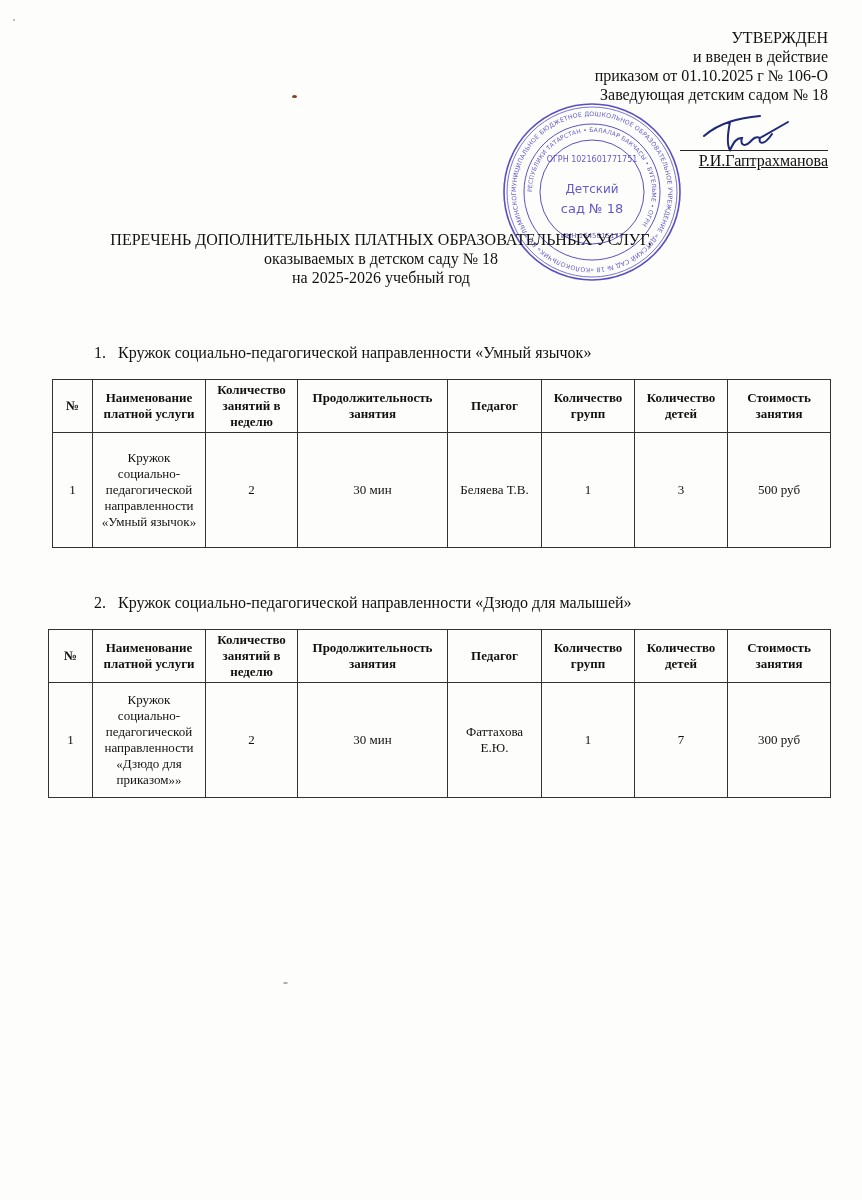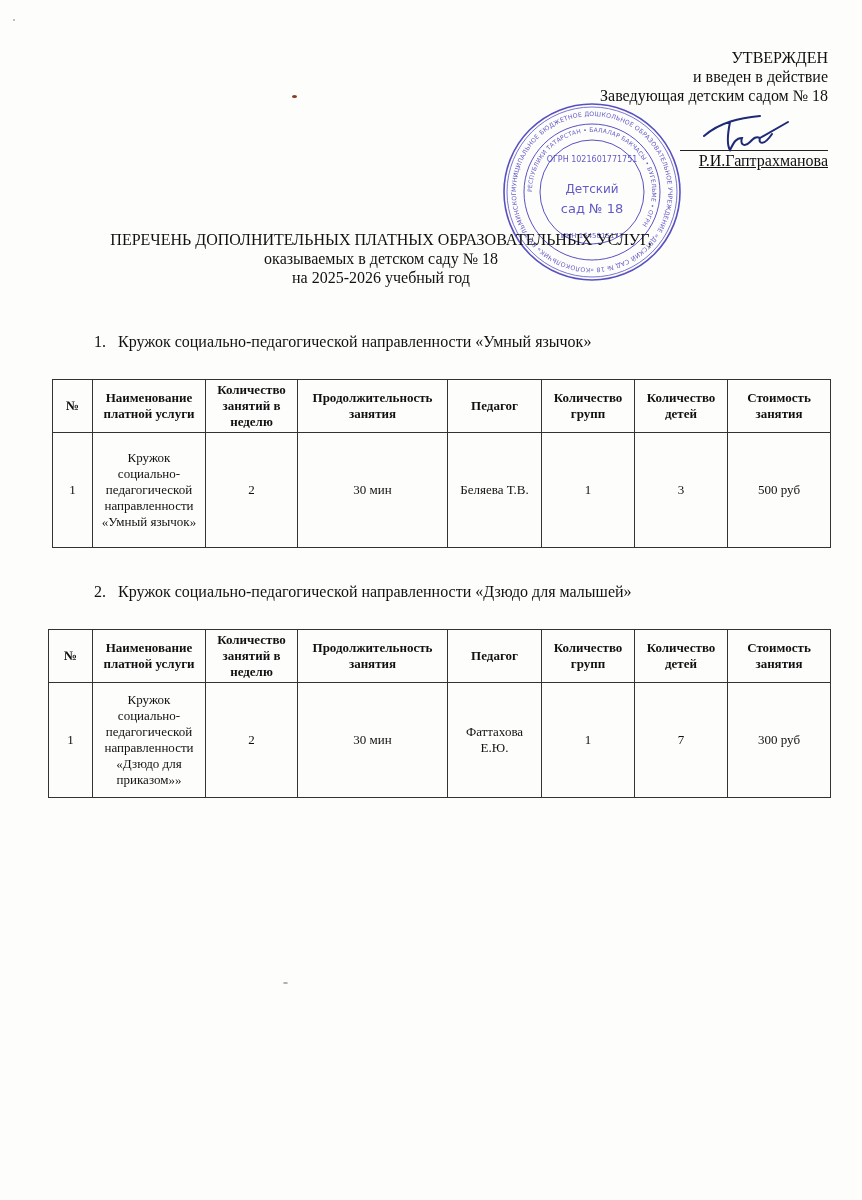--- a/index.html
+++ b/index.html
@@ -1,48 +1,49 @@
 <!DOCTYPE html>
 <html><head>
   <meta charset="utf-8">
   <style>
     html, body { margin: 0; padding: 0; }
     body {
       width: 862px; height: 1200px; position: relative; overflow: hidden;
       background: #fdfdfc; color: #111;
       font-family: "Liberation Serif", "DejaVu Serif", serif;
     }
-    .abs { position: absolute; margin-top: 20px; }
+    .abs { position: absolute; }
     .approval { right: 34px; top: 28px; text-align: right; font-size: 16px; line-height: 19px; }
     .approval div { white-space: nowrap; }
     .sig-line { position: absolute; left: 680px; top: 150px; width: 148px; height: 1px; background: #222; }
     .signer { position: absolute; right: 34px; top: 152px; font-size: 16px; text-decoration: underline; }
     .signature { position: absolute; left: 700px; top: 112px; width: 90px; height: 42px; }
     .stamp { position: absolute; left: 500px; top: 100px; width: 184px; height: 184px; }
     .heading { position: absolute; left: 0; width: 762px; top: 230px; text-align: center; font-size: 16px; line-height: 19px; }
-    .section-title { position: absolute; left: 94px; font-size: 16px; }
+    .section-title { position: absolute; left: 94px; font-size: 16px; margin-top: 11px; }
     .section-title .num { display: inline-block; width: 24px; }
     table.svc {
       position: absolute; border-collapse: collapse; table-layout: fixed;
       font-size: 13px; line-height: 16px; text-align: center;
     }
     table.svc th, table.svc td { border: 1.3px solid #333; padding: 2px 3px; vertical-align: middle; }
     table.svc th { font-weight: bold; height: 44px; }
     table.svc td { height: 110px; }
     #t1 { left: 52px; top: 379px; width: 778px; }
     #t2 { left: 48px; top: 629px; width: 782px; }
     .speck { position: absolute; background: #8a3a20; border-radius: 50%; }
     .speck.g { background: #aaa; }
   </style>
 </head>
 <body>
 
 <div class="abs approval">
   <div>УТВЕРЖДЕН</div>
   <div>и введен в действие</div>
+  <div>приказом от 01.10.2025 г № 106-О</div>
   <div>Заведующая детским садом № 18</div>
 </div>
 
 <svg class="signature" viewBox="0 0 90 42">
   <path d="M4 24 C20 10, 40 6, 60 4 M30 10 C28 20, 26 32, 30 38 C34 30, 36 26, 42 26 C40 32, 44 36, 50 30 C54 26, 56 24, 60 26 C58 32, 64 34, 72 22 M60 26 L88 10" fill="none" stroke="#1e2a78" stroke-width="2" stroke-linecap="round"></path>
 </svg>
 <div class="sig-line"></div>
 <div class="signer">Р.И.Гаптрахманова</div>
 
 <svg class="stamp" viewBox="0 0 184 184">

